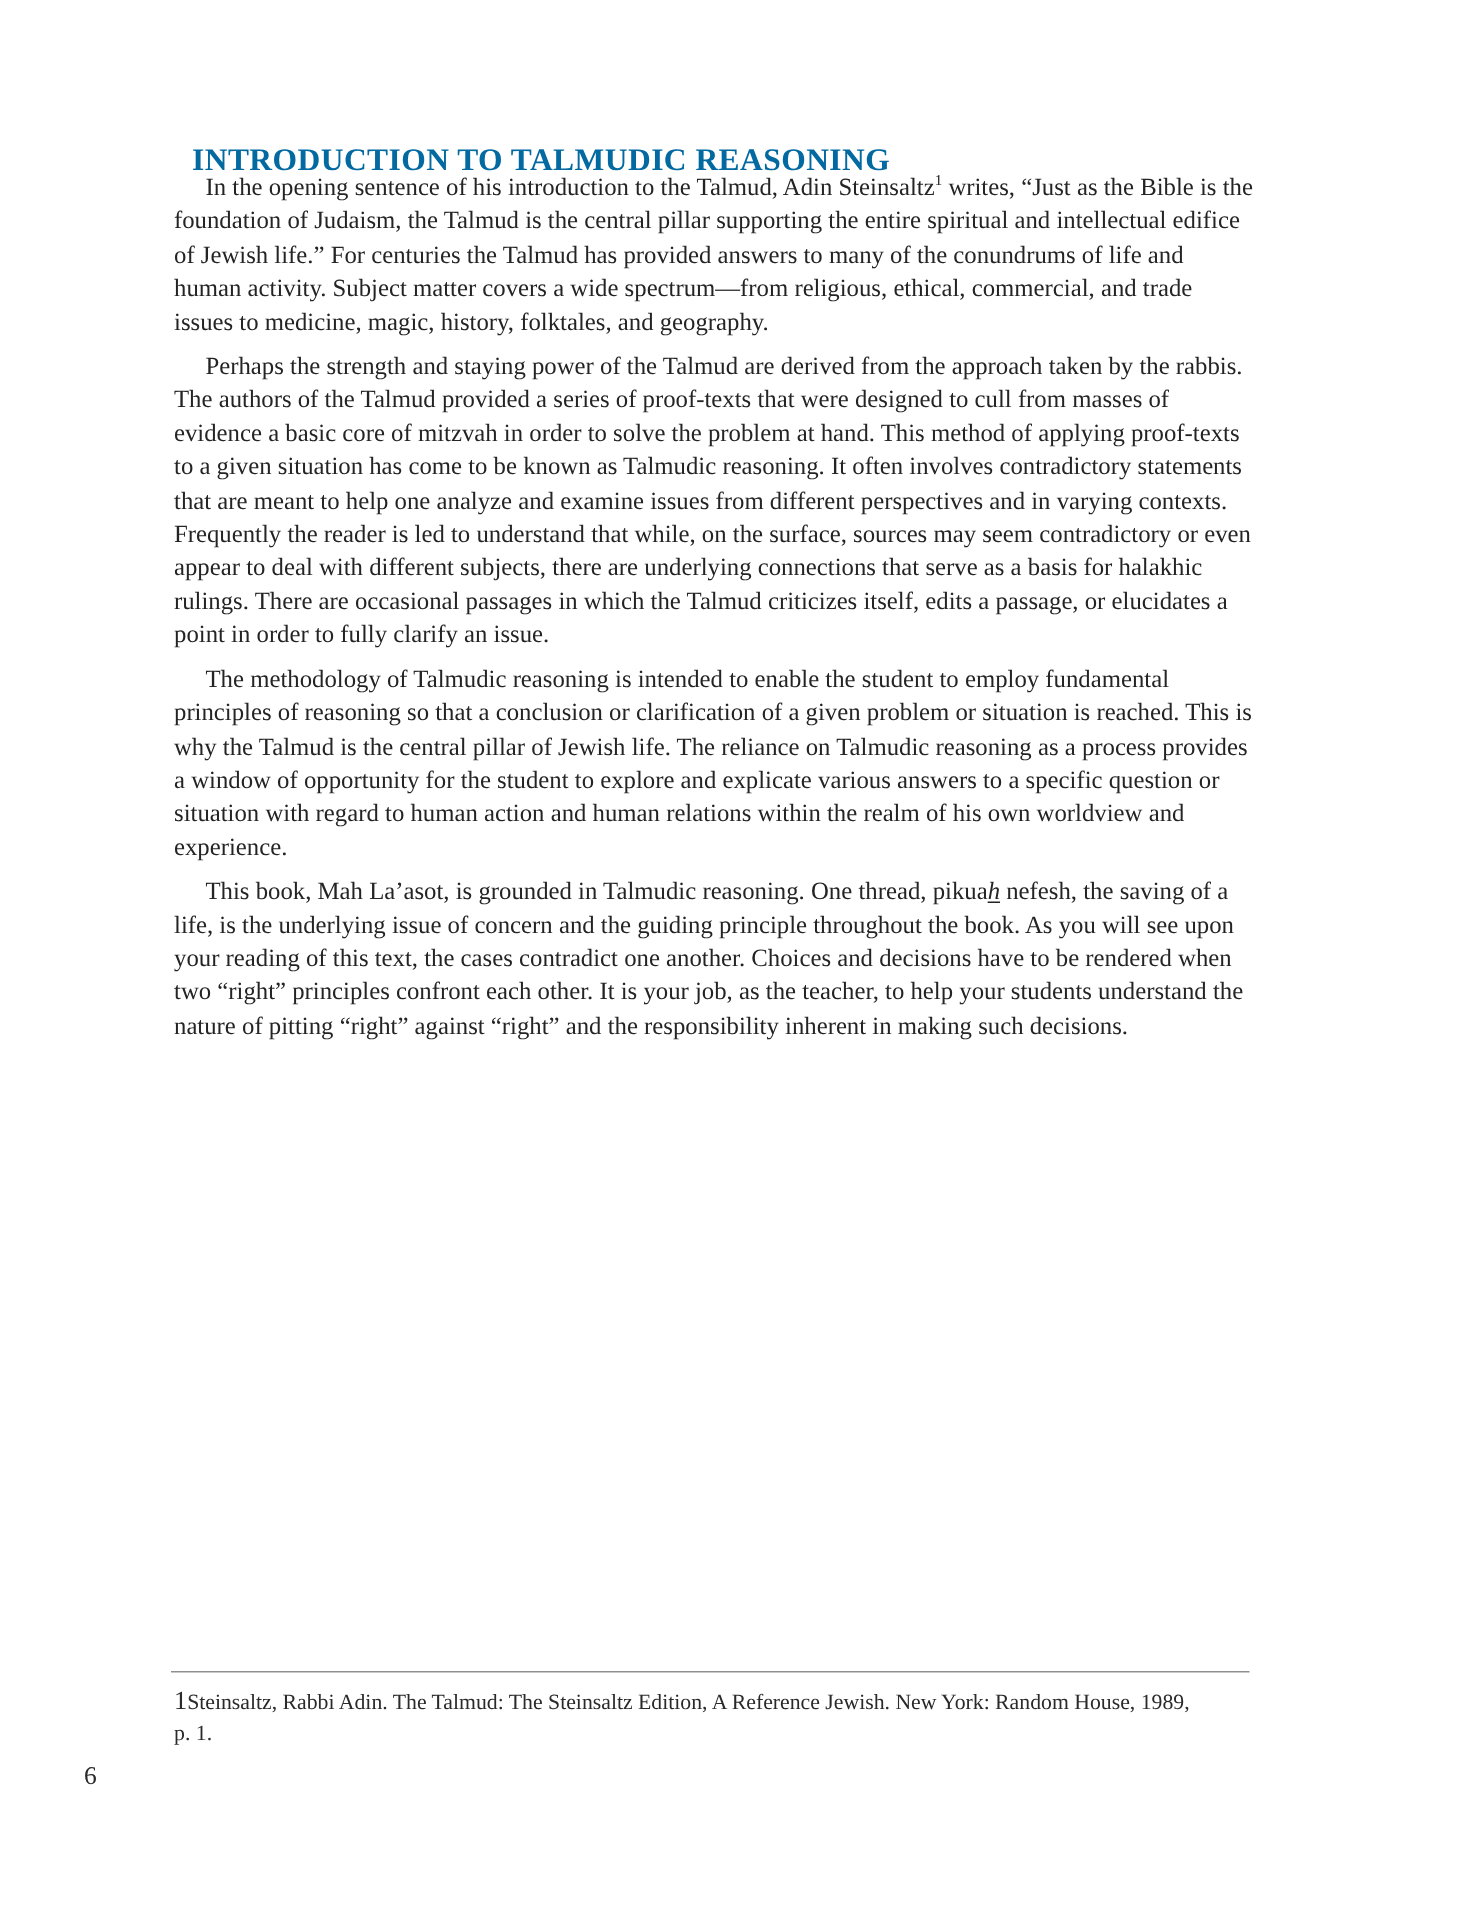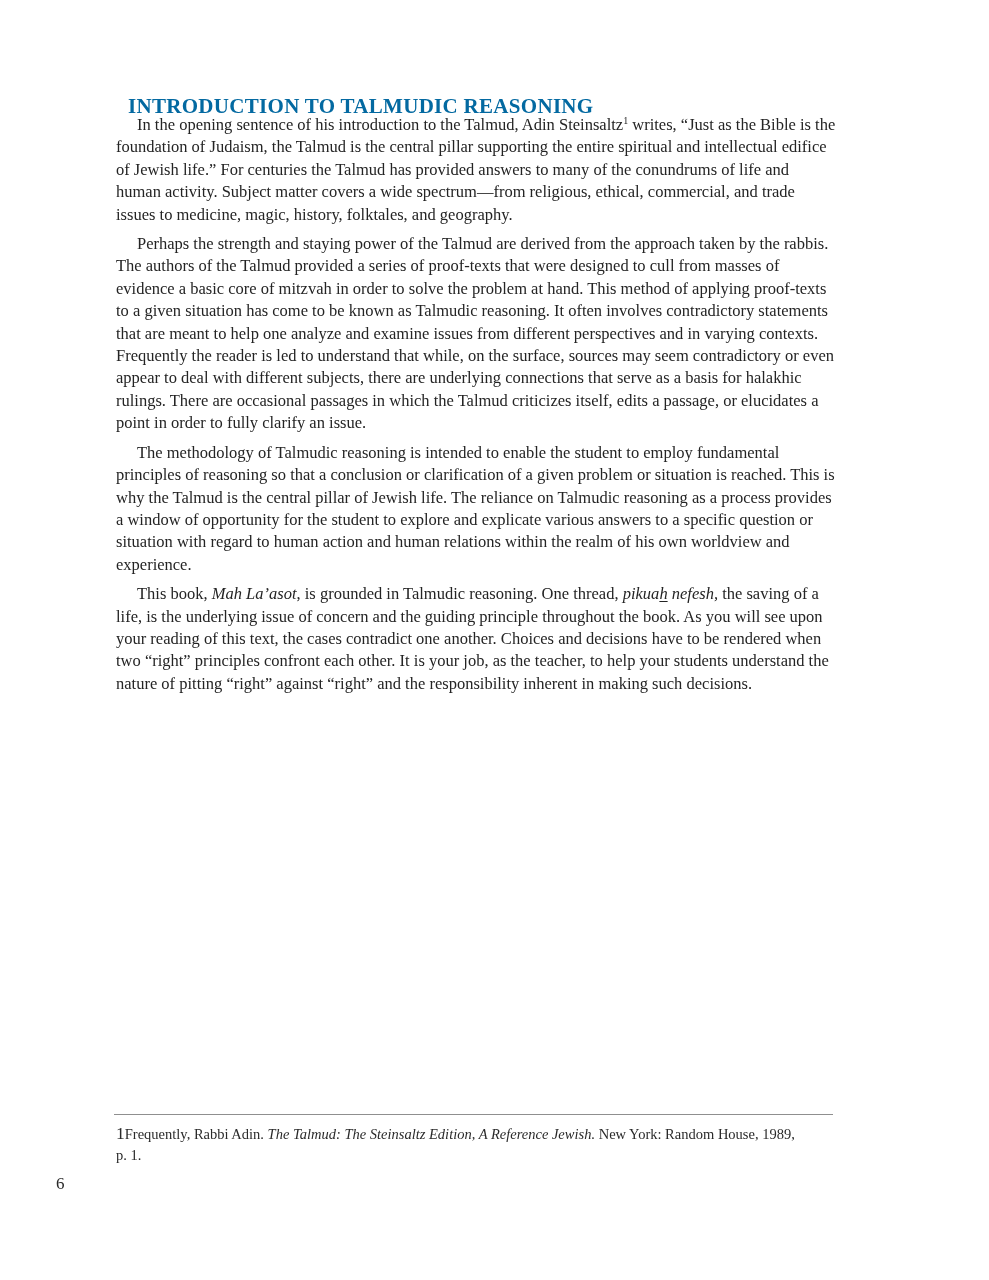--- a/index.html
+++ b/index.html
@@ -34,21 +34,21 @@
     width: 722px;
     font-size: 16.5px;
     line-height: 22.4px;
     text-align: left;
   }
   .para {
     margin: 0 0 7px 0;
     text-indent: 21px;
   }
   .seg-normal { font-style: normal; text-align: center; }
-  .seg-italic { font-style: italic; }
+  .seg-italic { }
   .seg-italic-underline {
     font-style: italic;
     text-decoration: underline;
     text-underline-offset: 2px;
   }
   .seg-sup {
     font-size: 10px;
     vertical-align: super;
     line-height: 0;
   }
@@ -89,17 +89,17 @@
 
   <div class="body-text">
       <p class="para"><span class="seg-normal">In the opening sentence of his introduction to the Talmud, Adin Steinsaltz</span><span class="seg-sup">1</span><span class="seg-normal"> writes, “Just as the Bible is the foundation of Judaism, the Talmud is the central pillar supporting the entire spiritual and intellectual edifice of Jewish life.” For centuries the Talmud has provided answers to many of the conundrums of life and human activity. Subject matter covers a wide spectrum—from religious, ethical, commercial, and trade issues to medicine, magic, history, folktales, and geography.</span></p>
       <p class="para"><span class="seg-normal">Perhaps the strength and staying power of the Talmud are derived from the approach taken by the rabbis. The authors of the Talmud provided a series of proof-texts that were designed to cull from masses of evidence a basic core of mitzvah in order to solve the problem at hand. This method of applying proof-texts to a given situation has come to be known as Talmudic reasoning. It often involves contradictory statements that are meant to help one analyze and examine issues from different perspectives and in varying contexts. Frequently the reader is led to understand that while, on the surface, sources may seem contradictory or even appear to deal with different subjects, there are underlying connections that serve as a basis for halakhic rulings. There are occasional passages in which the Talmud criticizes itself, edits a passage, or elucidates a point in order to fully clarify an issue.</span></p>
       <p class="para"><span class="seg-normal">The methodology of Talmudic reasoning is intended to enable the student to employ fundamental principles of reasoning so that a conclusion or clarification of a given problem or situation is reached. This is why the Talmud is the central pillar of Jewish life. The reliance on Talmudic reasoning as a process provides a window of opportunity for the student to explore and explicate various answers to a specific question or situation with regard to human action and human relations within the realm of his own worldview and experience.</span></p>
       <p class="para"><span class="seg-normal">This book, </span><span class="seg-italic">Mah La’asot</span><span class="seg-normal">, is grounded in Talmudic reasoning. One thread, </span><span class="seg-italic">pikua</span><span class="seg-italic-underline">h</span><span class="seg-italic"> nefesh,</span><span class="seg-normal"> the saving of a life, is the underlying issue of concern and the guiding principle throughout the book. As you will see upon your reading of this text, the cases contradict one another. Choices and decisions have to be rendered when two “right” principles confront each other. It is your job, as the teacher, to help your students understand the nature of pitting “right” against “right” and the responsibility inherent in making such decisions.</span></p>
     </div>
 
   <div class="footnote-area">
     <div class="footnote-divider"></div>
-    <p class="footnote"><span class="seg-fnmark">1</span><span class="seg-normal">Frequently, Rabbi Adin. </span><span class="seg-italic">The Talmud: The Steinsaltz Edition, A Reference Jewish.</span><span class="seg-normal"> New York: Random House, 1989, p. 1.</span></p>
+    <p class="footnote"><span class="seg-fnmark">1</span><span class="seg-normal">Steinsaltz, Rabbi Adin. </span><span class="seg-italic">The Talmud: The Steinsaltz Edition, A Reference Jewish.</span><span class="seg-normal"> New York: Random House, 1989, p. 1.</span></p>
   </div>
 
   <div class="page-number">6</div>
 </div>
 
 </body></html>

